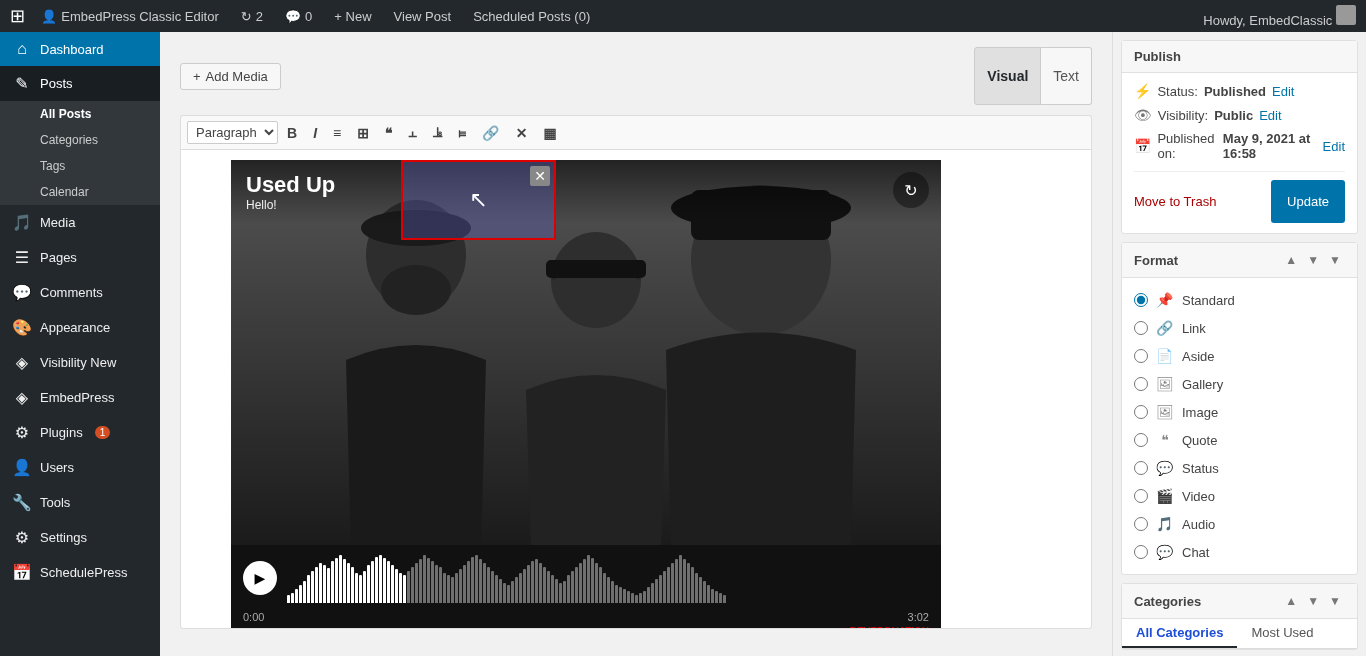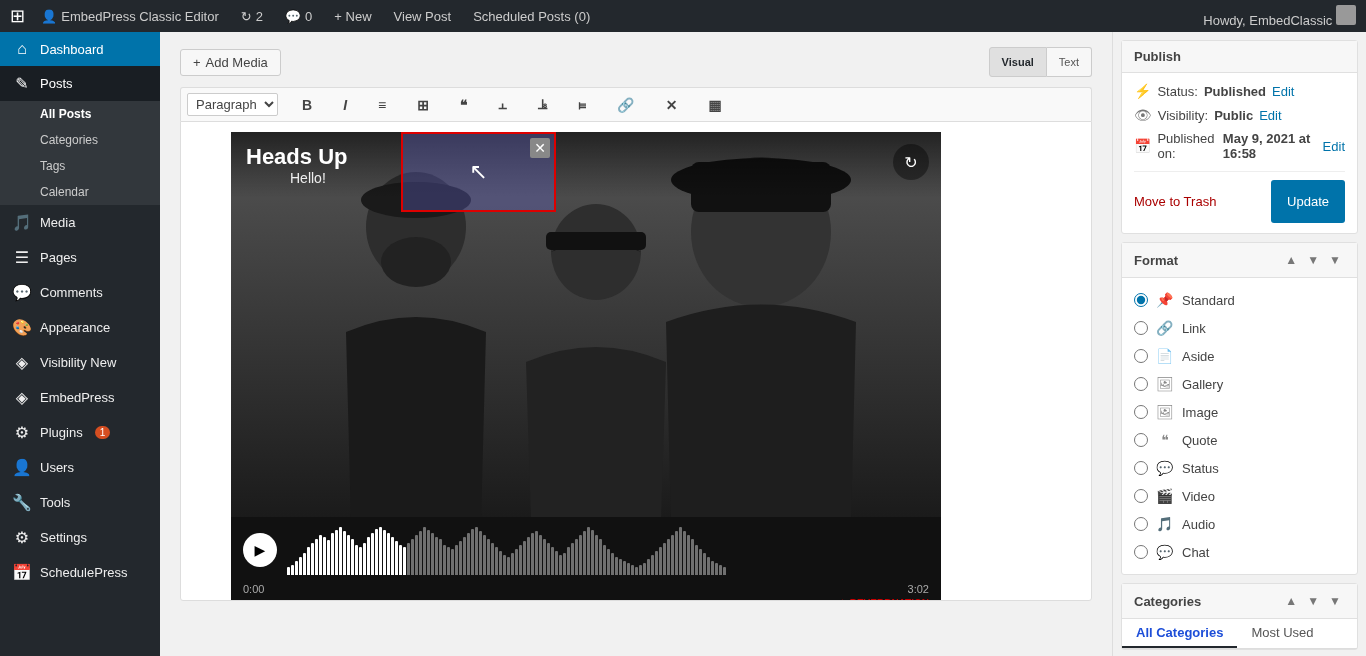--- a/index.html
+++ b/index.html
@@ -28,44 +28,44 @@
     .badge { background: #d54e21; color: #fff; border-radius: 10px; font-size: 10px; padding: 1px 5px; margin-left: 4px; }
 
     
     #main-content { flex: 1; overflow-y: auto; background: #f1f1f1; display: flex; }
 
     
     #post-editor-wrap { flex: 1; padding: 15px 20px; }
     .editor-top-bar { display: flex; align-items: center; gap: 8px; margin-bottom: 10px; }
     .add-media-btn { background: #f7f7f7; border: 1px solid #ccc; border-radius: 3px; padding: 5px 12px; font-size: 13px; cursor: pointer; display: flex; align-items: center; gap: 5px; color: #444; }
     .visual-text-tabs { display: flex; margin-left: auto; }
-    .vt-tab { padding: 8px 12px; border: 1px solid #ccc; background: #f7f7f7; cursor: pointer; font-size: 11px; color: #555; }
+    .vt-tab { padding: 20px 12px; border: 1px solid #ccc; background: #f7f7f7; cursor: pointer; font-size: 14px; color: #555; }
     .vt-tab:first-child { border-radius: 3px 0 0 3px; }
     .vt-tab:last-child { border-radius: 0 3px 3px 0; border-left: none; }
     .vt-tab.active { background: #e0e0e0; color: #23282d; font-weight: 600; }
 
     
-    .editor-toolbar { background: #f9f9f9; border: 1px solid #ddd; border-bottom: none; padding: 4px 6px; display: flex; align-items: center; gap: 17px; border-radius: 3px 3px 0 0; }
+    .editor-toolbar { background: #f9f9f9; border: 1px solid #ddd; border-bottom: none; padding: 4px 6px; display: flex; align-items: center; gap: 2px; border-radius: 3px 3px 0 0; }
     .toolbar-select { padding: 2px 4px; border: 1px solid #ccc; background: #fff; font-size: 13px; border-radius: 2px; color: #444; }
     .toolbar-btn { padding: 3px 6px; border: 1px solid transparent; background: transparent; cursor: pointer; border-radius: 2px; font-size: 14px; color: #444; font-weight: bold; }
 
     
     .editor-content-area { border: 1px solid #ddd; background: #fff; min-height: 480px; position: relative; overflow: hidden; border-radius: 0 0 3px 3px; }
 
     
     .embed-selected-overlay { position: absolute; top: 10px; left: 220px; width: 155px; height: 80px; border: 2px solid #d00; background: rgba(100,100,200,0.35); z-index: 10; display: flex; align-items: center; justify-content: center; }
     .embed-close-btn { position: absolute; top: 4px; right: 4px; background: #888; color: #fff; border: none; border-radius: 2px; width: 20px; height: 20px; cursor: pointer; font-size: 14px; display: flex; align-items: center; justify-content: center; }
     .embed-cursor { font-size: 22px; color: #fff; }
 
     
     .sc-embed { position: absolute; top: 10px; left: 50px; width: 710px; height: 485px; background: #b0c4c4; overflow: hidden; }
     .sc-embed-inner { width: 100%; height: 100%; position: relative; }
     .sc-overlay-top { position: absolute; top: 0; left: 0; right: 0; padding: 12px 15px; background: linear-gradient(180deg, rgba(0,0,0,0.6) 0%, transparent 100%); }
     .sc-title { color: #fff; font-size: 22px; font-weight: 700; }
-    .sc-subtitle { color: #eee; font-size: 14px; margin-left: 44px; }
+    .sc-subtitle { color: #eee; font-size: 12px; }
     .sc-share-btn { position: absolute; top: 12px; right: 12px; background: rgba(0,0,0,0.4); border: none; border-radius: 50%; width: 36px; height: 36px; color: #fff; cursor: pointer; font-size: 16px; display: flex; align-items: center; justify-content: center; }
     .sc-waveform { position: absolute; bottom: 0; left: 0; right: 0; height: 100px; background: #111; display: flex; flex-direction: column; }
     .sc-play-row { display: flex; align-items: center; gap: 10px; padding: 8px 12px; }
     .sc-play-btn { width: 34px; height: 34px; border-radius: 50%; background: #fff; border: none; cursor: pointer; font-size: 14px; display: flex; align-items: center; justify-content: center; flex-shrink: 0; }
     .sc-wave-bars { display: flex; align-items: flex-end; gap: 1px; flex: 1; height: 50px; }
     .sc-wave-bar { background: #fff; opacity: 0.6; border-radius: 1px 1px 0 0; }
     .sc-times { display: flex; justify-content: space-between; padding: 0 12px 4px; color: #aaa; font-size: 11px; }
     .sc-branding { position: absolute; bottom: 8px; right: 12px; color: #c00; font-size: 10px; font-weight: bold; }
 
     
@@ -266,21 +266,21 @@
                 <ellipse cx="530" cy="100" rx="70" ry="75" fill="#333"></ellipse>
                 <path d="M440 390 L435 190 Q530 155 625 190 L620 390Z" fill="#1e1e1e"></path>
 
                 <ellipse cx="530" cy="48" rx="90" ry="22" fill="#111"></ellipse>
                 <rect x="460" y="30" width="140" height="50" rx="8" fill="#111"></rect>
 
                 <rect x="0" y="385" width="710" height="100" fill="#111"></rect>
               </svg>
 
               <div class="sc-overlay-top">
-                <div class="sc-title">Heads Up</div>
+                <div class="sc-title">Used Up</div>
                 <div class="sc-subtitle">Hello!</div>
               </div>
 
               <button class="sc-share-btn">↻</button>
 
               <div class="sc-waveform">
                 <div class="sc-play-row">
                   <button class="sc-play-btn">▶</button>
                   <div class="sc-wave-bars" id="wave-bars">
                       <div class="sc-wave-bar" style="width: 3px; height: 8px; opacity: 1;"></div>

